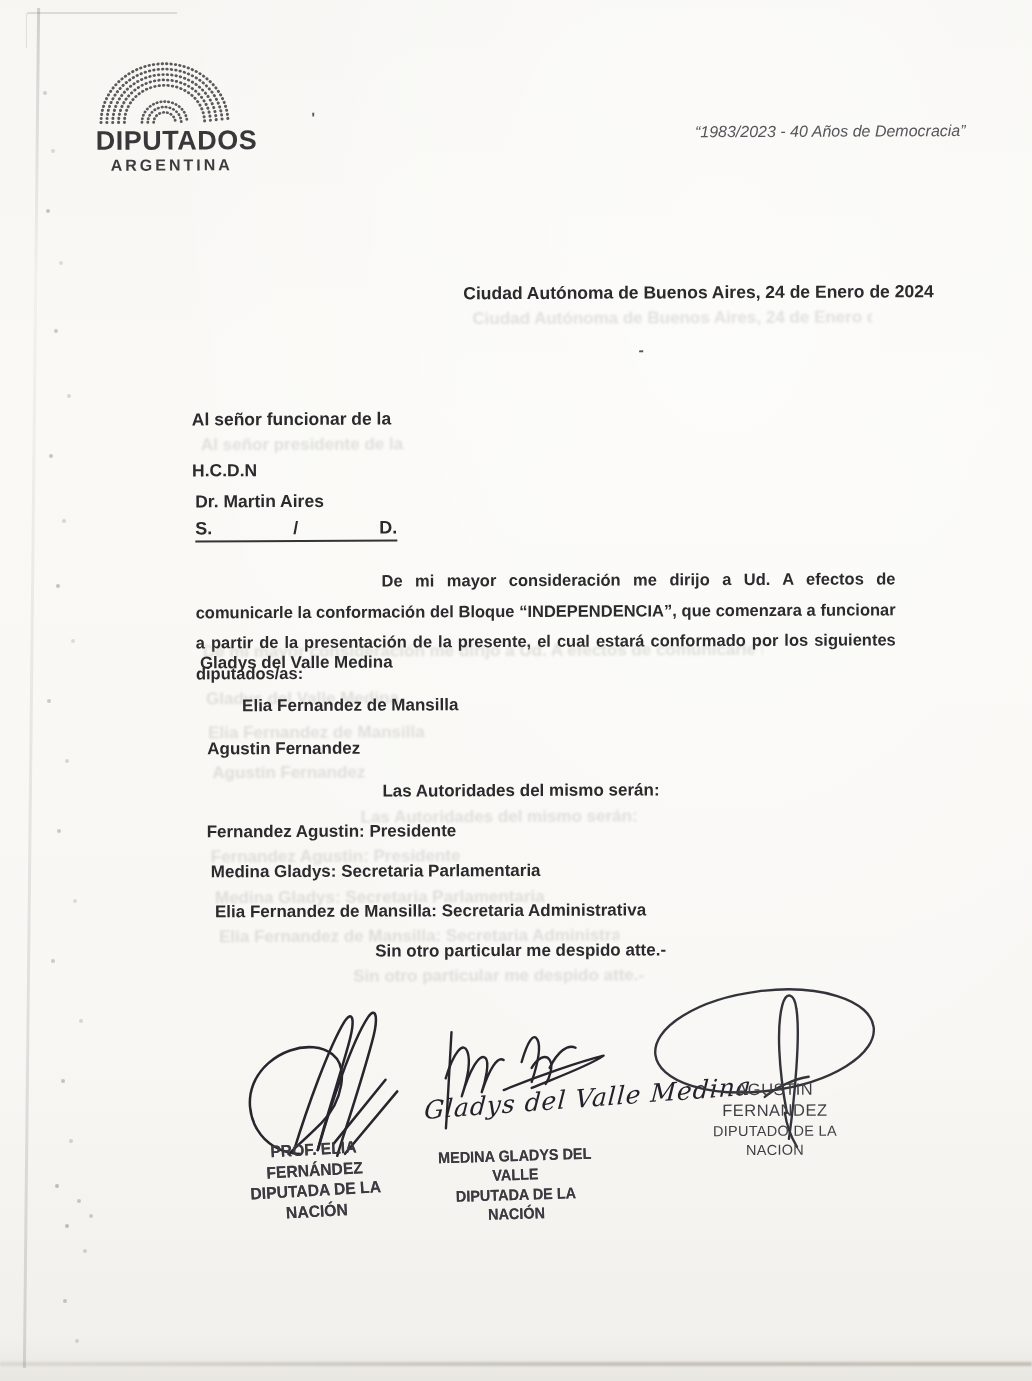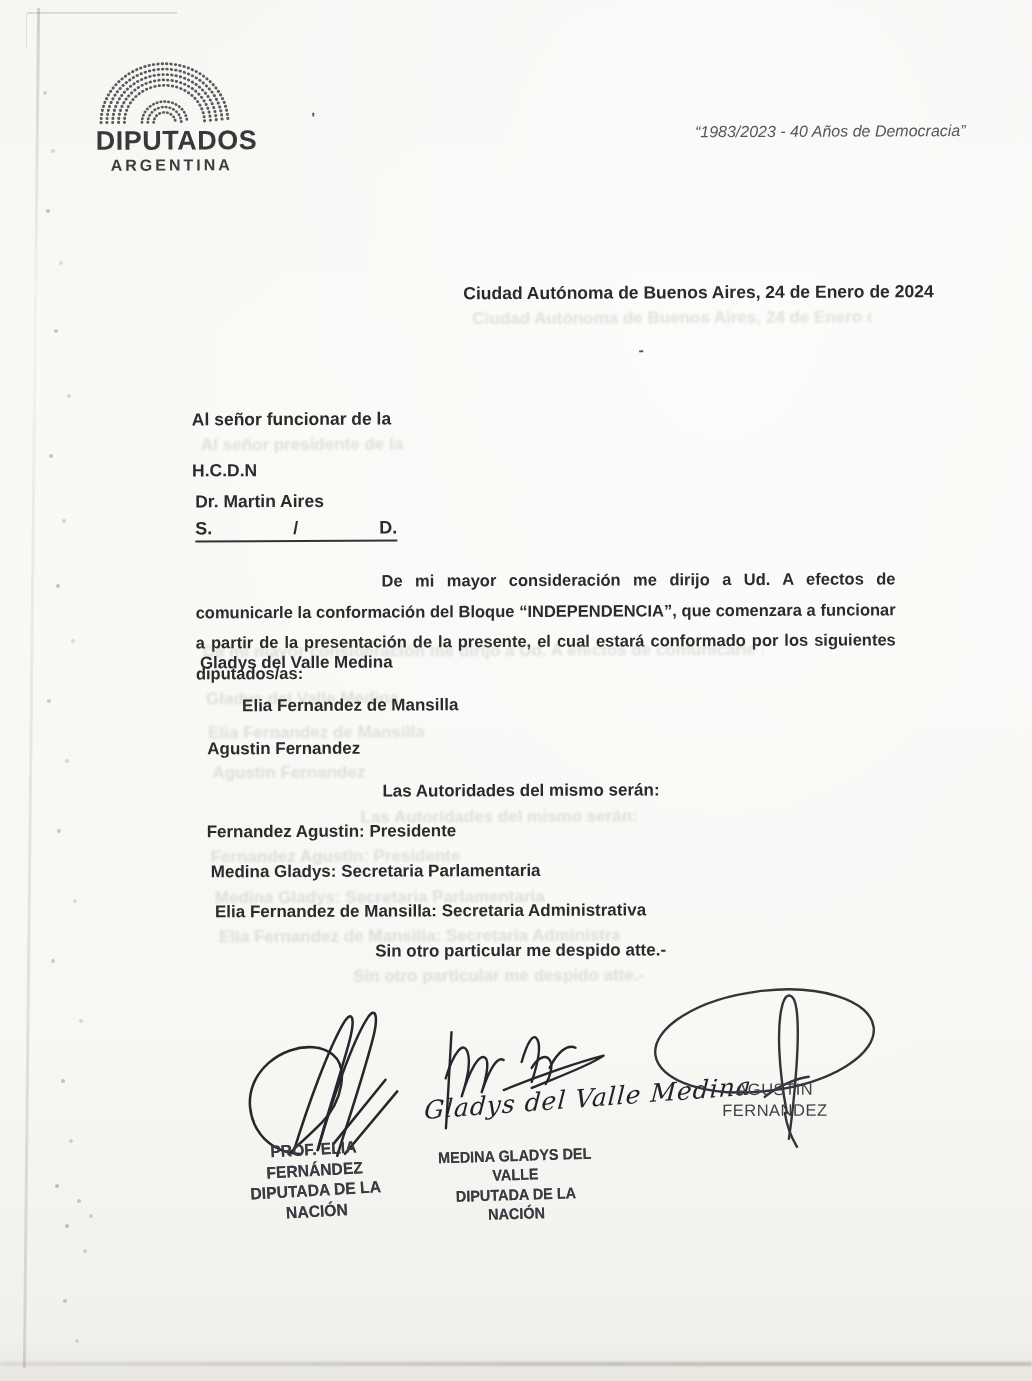--- a/index.html
+++ b/index.html
@@ -166,16 +166,17 @@
     <svg class="abs" style="left:645px;top:978px;" width="240" height="175" viewBox="0 0 240 175">
       <g stroke="#33333a" stroke-width="2.4">
         <ellipse cx="118" cy="64" rx="110" ry="50" transform="rotate(-7 118 64)"></ellipse>
         <path d="M142 162 C148 120 154 58 150 32 C148 16 140 14 136 28 C130 50 132 92 140 136"></path>
         <path d="M118 120 C130 110 148 102 162 100"></path>
         <path d="M138 136 C140 150 144 160 150 170"></path>
       </g>
     </svg>
     <div class="abs typed-name" style="left:688px;top:1080px;">
       <div class="l1">AGUSTIN FERNANDEZ</div>
+      <div class="l2">DIPUTADO DE LA NACION</div>
     </div>
 
   </div>
 </div>
 
 </body></html>

